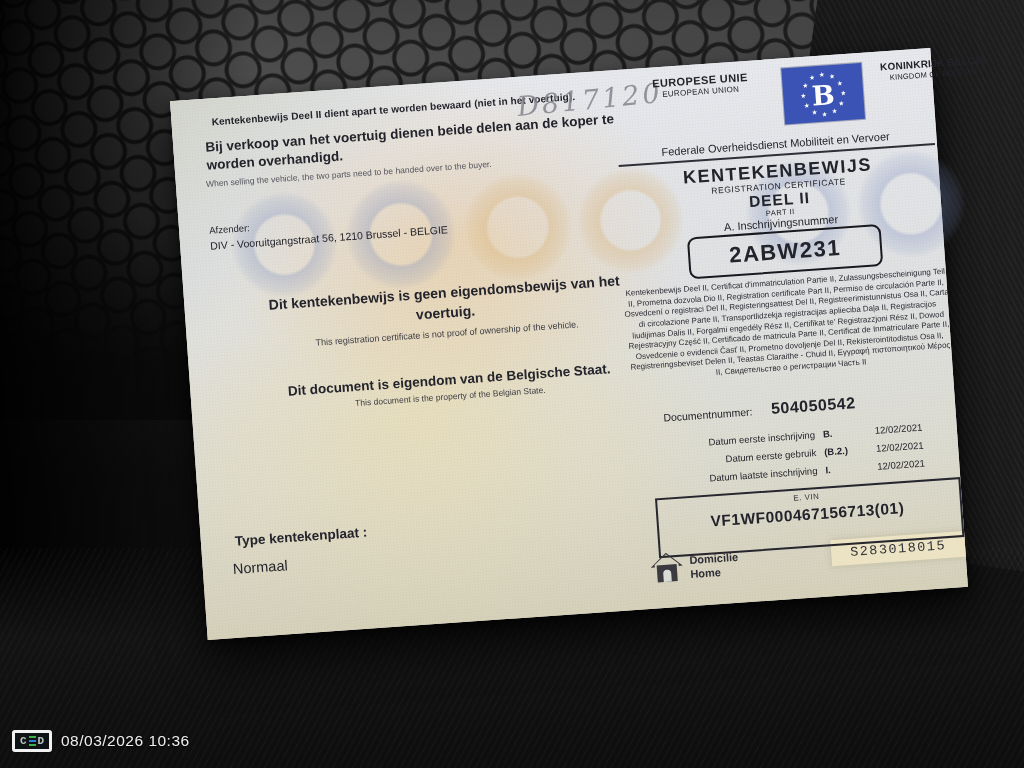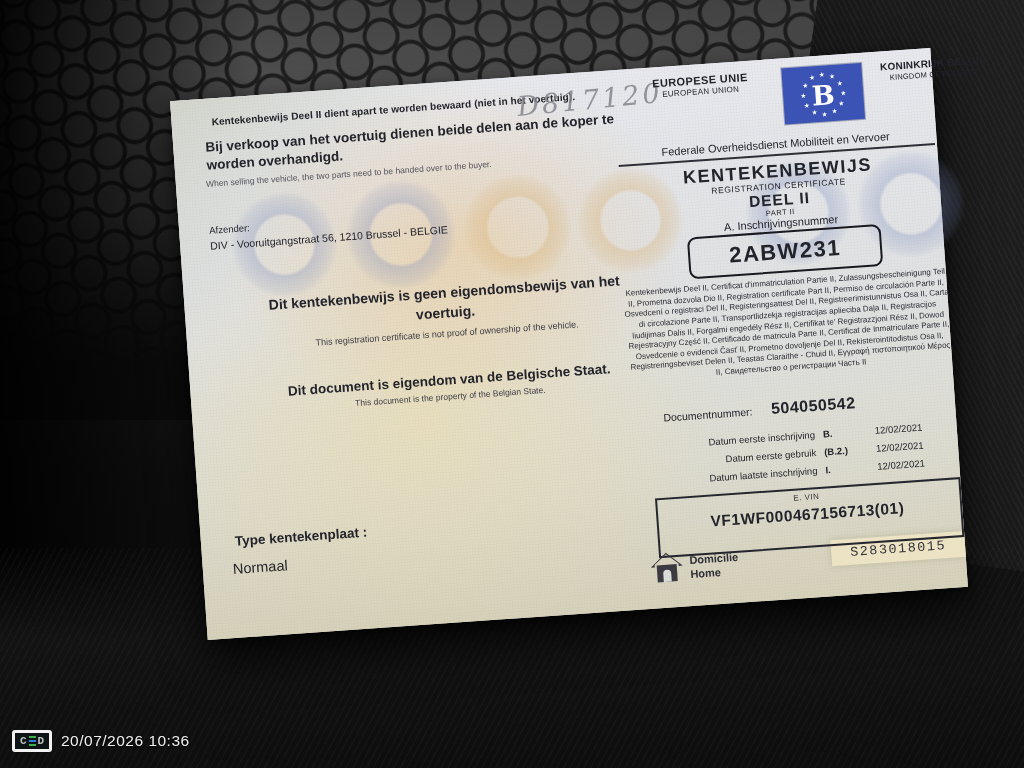--- a/index.html
+++ b/index.html
@@ -244,14 +244,14 @@
     <div class="ced-inner">
       <span class="ced-c">C</span>
       <span class="ced-e">
           <i></i>
           <i></i>
           <i></i>
         </span>
       <span class="ced-d">D</span>
     </div>
   </div>
-  <span class="stamp-text">20/07/2026 10:36</span>
+  <span class="stamp-text">08/03/2026 10:36</span>
 </div>
 
 </body></html>

